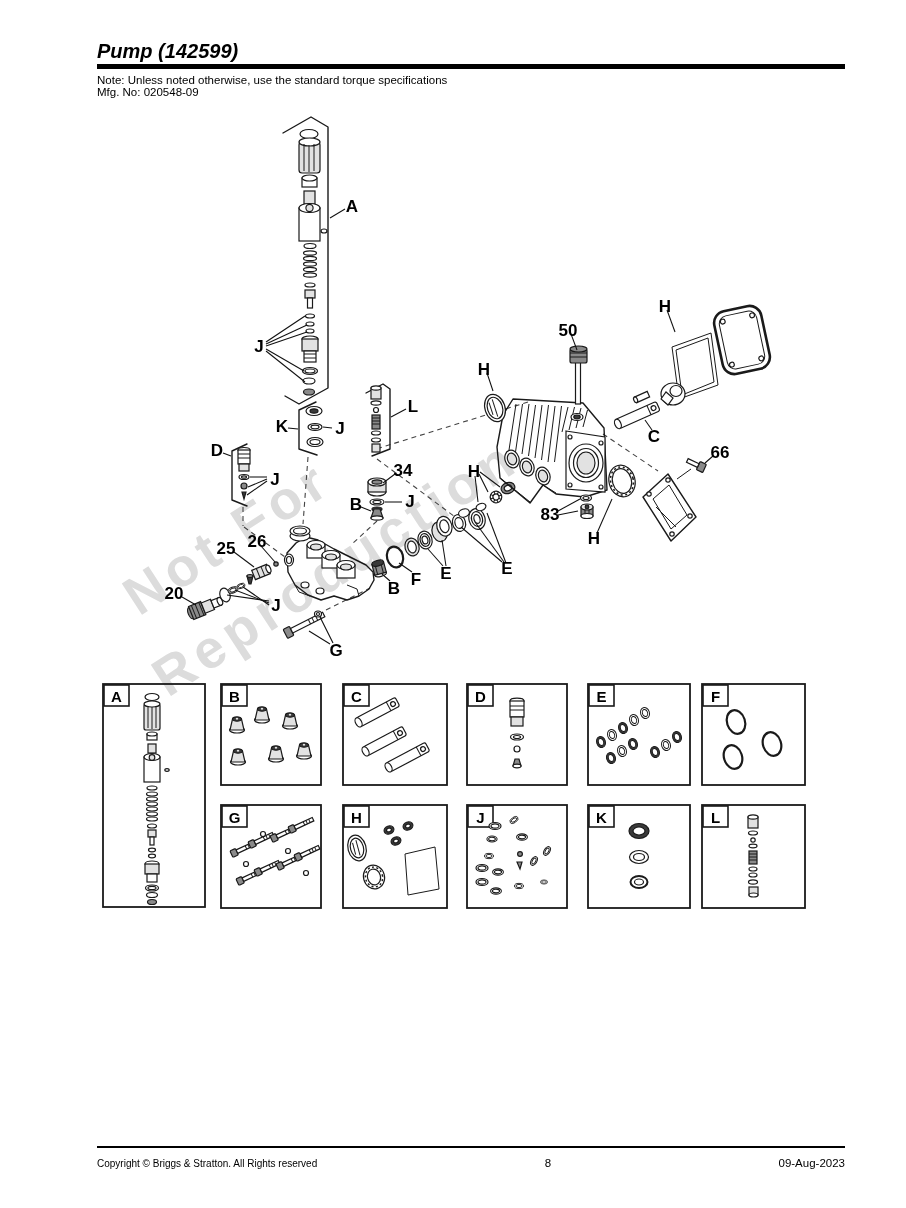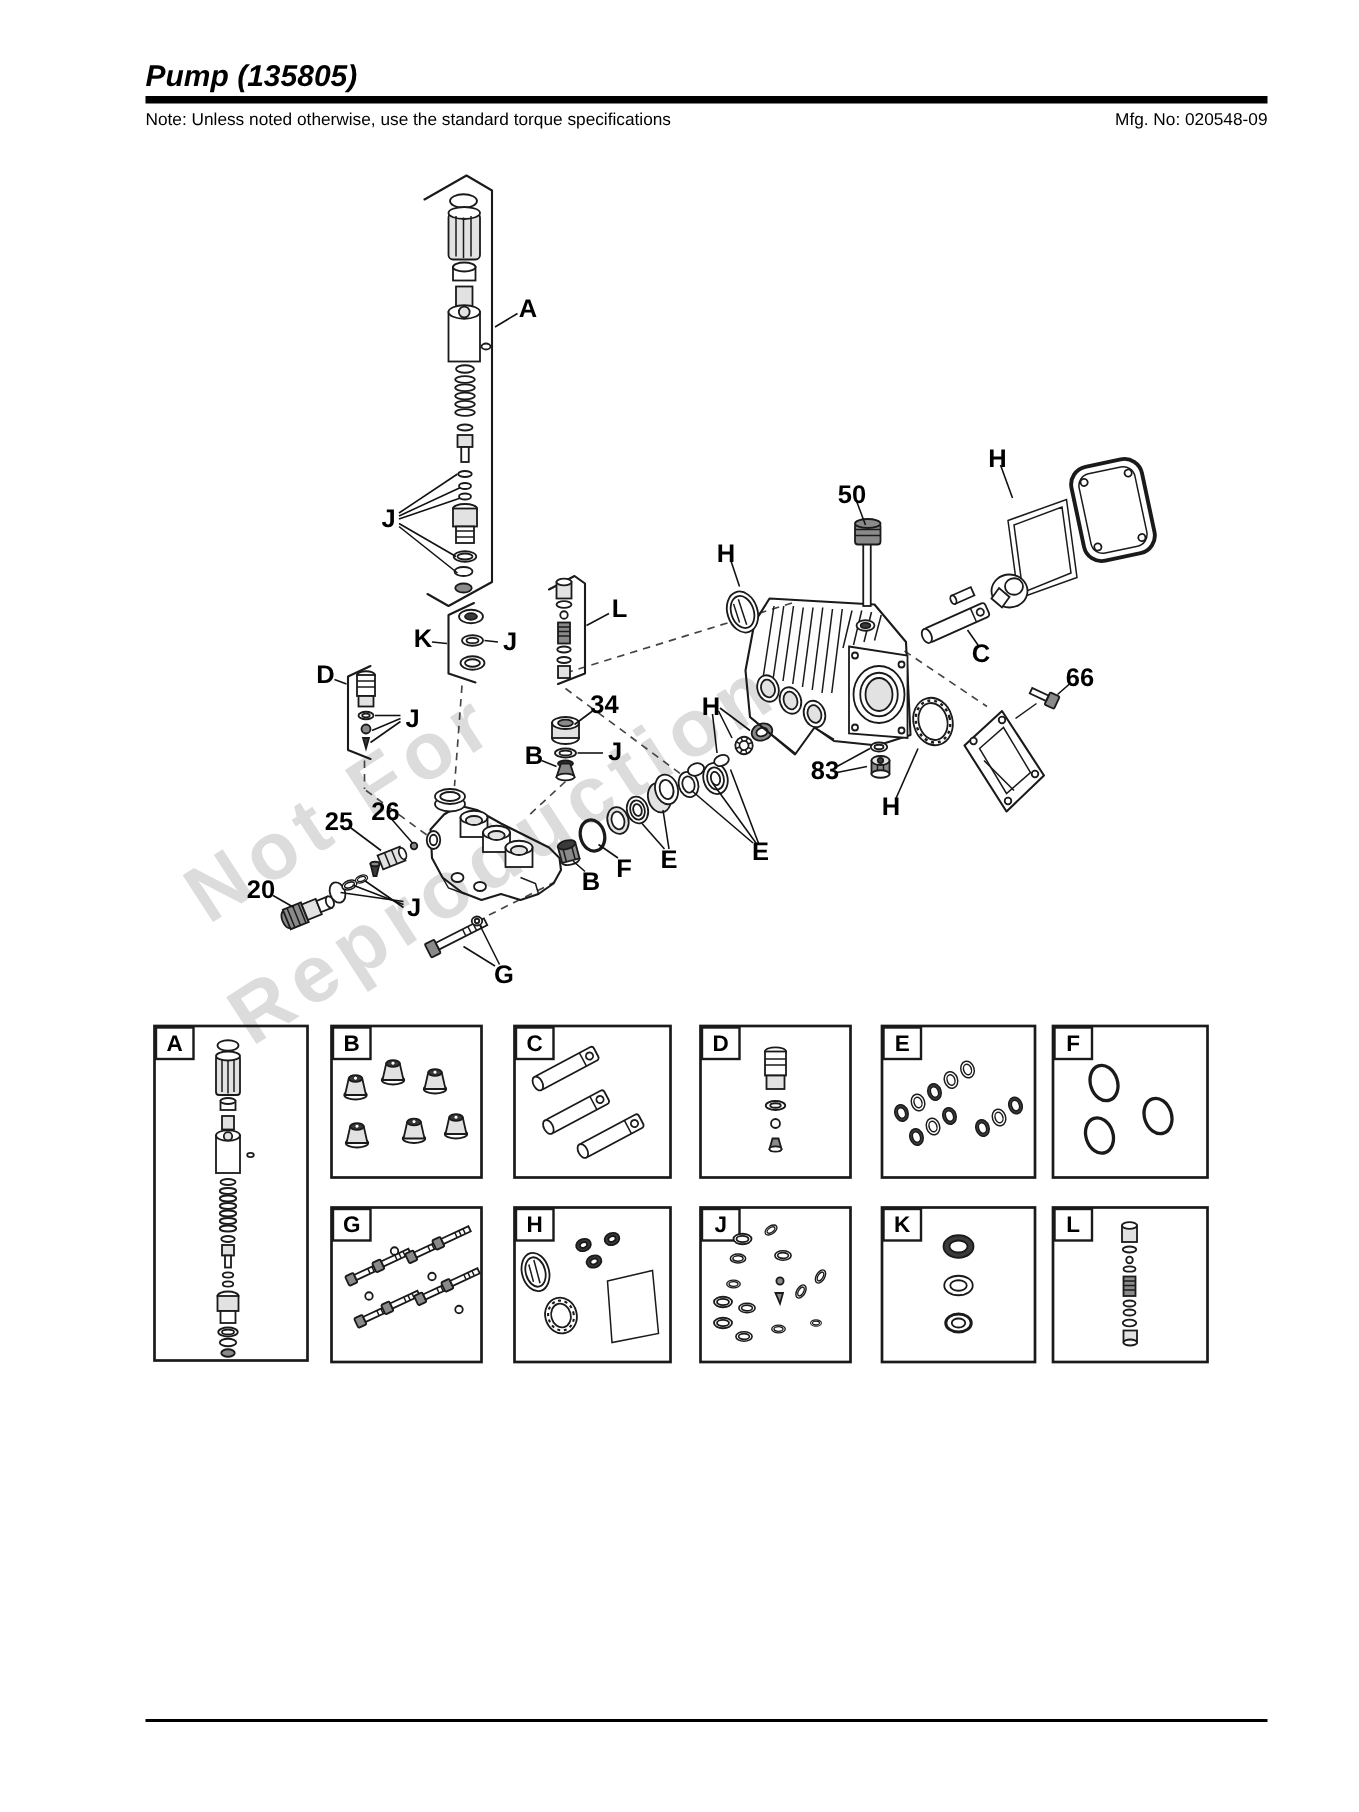--- a/index.html
+++ b/index.html
@@ -2,21 +2,21 @@
 <html><head>
 <meta charset="utf-8">
 <style>
   html,body{margin:0;padding:0;background:#eee;}
   .page{position:relative;width:906px;height:1208px;background:#fff;overflow:hidden;
         font-family:"Liberation Sans",sans-serif;}
   .title{position:absolute;left:97px;top:40px;font-style:italic;font-weight:bold;
          font-size:20px;color:#000;}
   .rule-thick{position:absolute;left:97px;top:64px;width:748px;height:5px;background:#000;}
   .note-row{position:absolute;left:97px;top:74px;width:748px;display:flex;
-            justify-content:space-between;font-size:11.5px;color:#000;}
+            justify-content:space-between;font-size:11.5px;color:#000;flex-direction:column;}
   .rule-thin{position:absolute;left:97px;top:1146px;width:748px;height:2px;background:#000;}
   .footer-row{position:absolute;left:97px;top:1157px;width:748px;display:flex;
               justify-content:space-between;align-items:baseline;font-size:10px;color:#000;}
   .footer-row .pageno{font-size:11.5px;}
   .footer-row .fdate{font-size:11.5px;}
   svg{position:absolute;left:0;top:90px;}
   .p{fill:#fff;stroke:#1a1a1a;stroke-width:1.2;}
   .pg{fill:#e2e2e2;stroke:#1a1a1a;stroke-width:1.2;}
   .pd{fill:#8a8a8a;stroke:#1a1a1a;stroke-width:1.2;}
   .pk{fill:#3a3a3a;stroke:#1a1a1a;stroke-width:1.2;}
@@ -31,21 +31,21 @@
   .kitbox{fill:none;stroke:#1a1a1a;stroke-width:1.8;}
   .kittab{fill:#fff;stroke:#1a1a1a;stroke-width:1.6;}
   .wm{font-family:"Liberation Sans",sans-serif;font-weight:bold;font-size:54px;
       letter-spacing:6px;fill:#dcdcdc;}
 </style>
 </head>
 <body>
 
 <div class="page">
 
-  <div class="title">Pump (135805)</div>
+  <div class="title">Pump (142599)</div>
   <div class="rule-thick"></div>
   <div class="note-row">
     <span>Note: Unless noted otherwise, use the standard torque specifications</span>
     <span>Mfg. No: 020548-09</span>
   </div>
 
   <svg width="906" height="830" viewBox="0 90 906 830">
     <defs>
       <g id="capB">
         <ellipse cx="0" cy="8" rx="7.5" ry="3" class="p"></ellipse>
@@ -689,14 +689,19 @@
         <ellipse cx="753" cy="869" rx="4" ry="2" class="p"></ellipse>
         <ellipse cx="753" cy="875" rx="4" ry="2" class="p"></ellipse>
         <ellipse cx="753" cy="882" rx="4.5" ry="2.2" class="p"></ellipse>
         <rect x="749" y="887" width="9" height="8" class="pg"></rect>
         <ellipse cx="753.5" cy="895" rx="4.5" ry="2" class="p"></ellipse>
       </g>
     </g>
   </svg>
 
   <div class="rule-thin"></div>
+  <div class="footer-row">
+    <span>Copyright ©  Briggs &amp; Stratton. All Rights reserved</span>
+    <span class="pageno">8</span>
+    <span class="fdate">09-Aug-2023</span>
+  </div>
 
 </div>
 
 </body></html>

